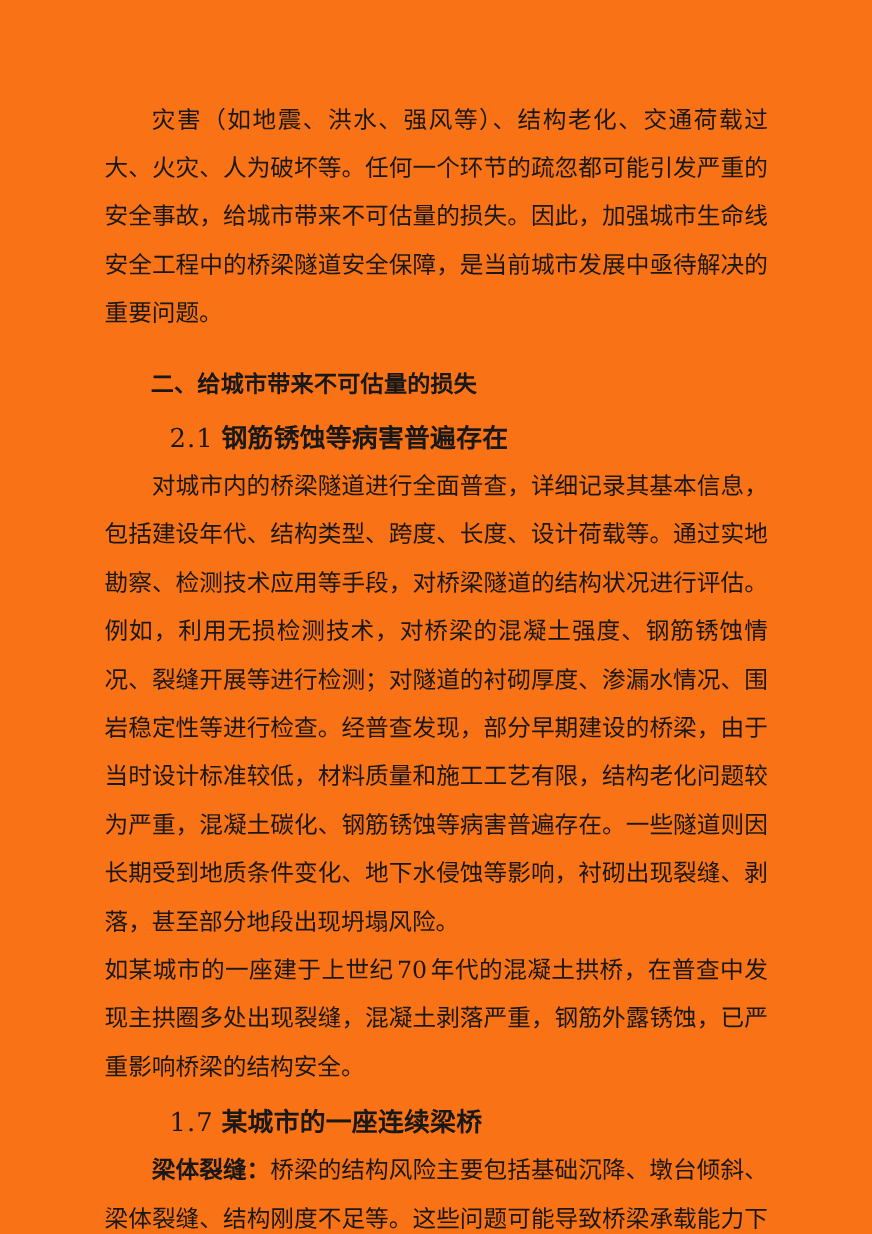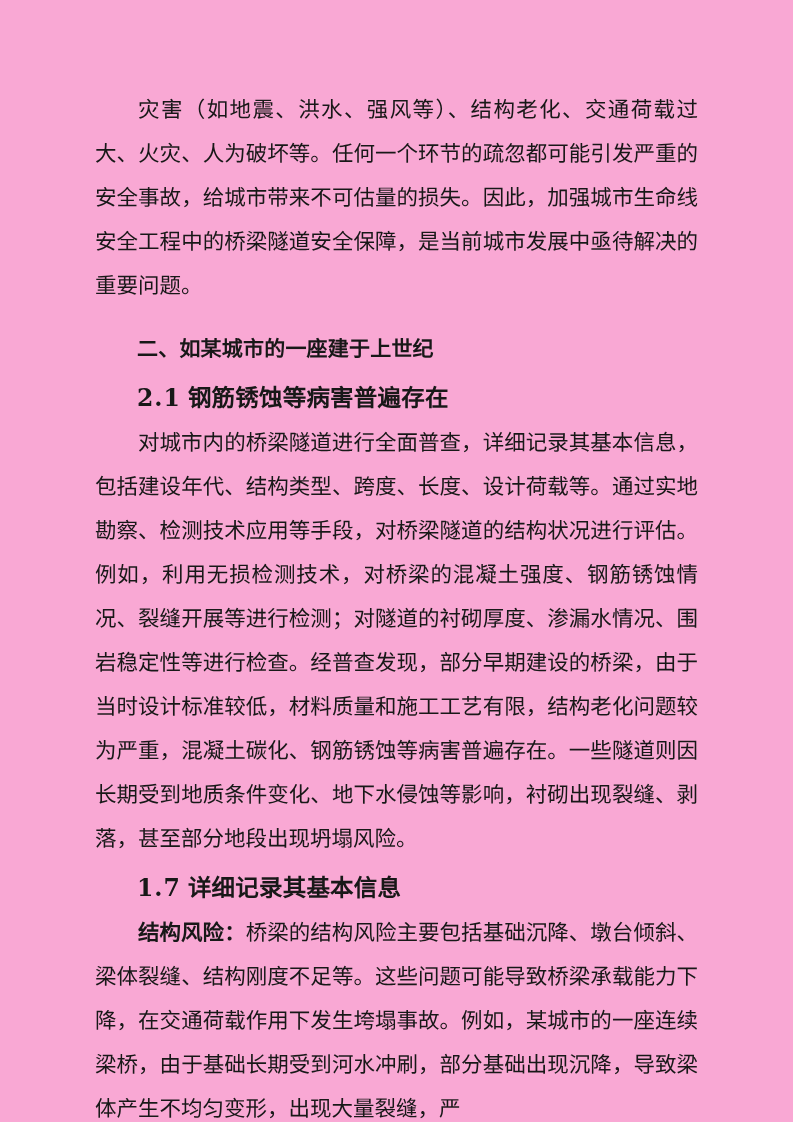--- a/index.html
+++ b/index.html
@@ -14,21 +14,21 @@
     font-family: "DejaVu Serif", "Liberation Serif", serif;
     color: #181818;
     -webkit-font-smoothing: antialiased;
   }
 
   .page {
     position: relative;
     box-sizing: border-box;
     width: 793px;
     height: 1122px;
-    background: #f9a8d4;
+    background: #f97316;
     padding: 88px 95px 0 95px;
   }
 
   .content {
     width: 603px;
   }
 
   
   p.para {
     margin: 0;
@@ -60,23 +60,24 @@
     font-size: 23.5px;
     line-height: 46px;
     font-weight: 700;
     text-indent: 42px;
     font-family: "DejaVu Sans", "Liberation Sans", sans-serif;
     letter-spacing: 0.2px;
   }
 
   h3.heading-3 .num {
     font-family: "DejaVu Serif", "Liberation Serif", serif;
-    font-weight: 700;
+    font-weight: 400;
     letter-spacing: 1px;
     padding-right: 7px;
+    margin-left: 17px;
   }
 
   .gap-before-h3 { padding-top: 8px; }
 
   
   .lead-label {
     font-family: "DejaVu Sans", "Liberation Sans", sans-serif;
     font-weight: 700;
   }
 
@@ -87,25 +88,26 @@
   }
 </style>
 </head>
 <body>
 
 <div class="page">
   <div class="content">
 
     <p class="para">灾害（如地震、洪水、强风等）、结构老化、交通荷载过大、火灾、人为破坏等。任何一个环节的疏忽都可能引发严重的安全事故，给城市带来不可估量的损失。因此，加强城市生命线安全工程中的桥梁隧道安全保障，是当前城市发展中亟待解决的重要问题。</p>
 
-    <h2 class="heading-2">二、如某城市的一座建于上世纪</h2>
+    <h2 class="heading-2">二、给城市带来不可估量的损失</h2>
 
     <h3 class="heading-3"><span class="num">2.1</span><span>钢筋锈蚀等病害普遍存在</span></h3>
 
     <p class="para">对城市内的桥梁隧道进行全面普查，详细记录其基本信息，包括建设年代、结构类型、跨度、长度、设计荷载等。通过实地勘察、检测技术应用等手段，对桥梁隧道的结构状况进行评估。例如，利用无损检测技术，对桥梁的混凝土强度、钢筋锈蚀情况、裂缝开展等进行检测；对隧道的衬砌厚度、渗漏水情况、围岩稳定性等进行检查。经普查发现，部分早期建设的桥梁，由于当时设计标准较低，材料质量和施工工艺有限，结构老化问题较为严重，混凝土碳化、钢筋锈蚀等病害普遍存在。一些隧道则因长期受到地质条件变化、地下水侵蚀等影响，衬砌出现裂缝、剥落，甚至部分地段出现坍塌风险。</p>
 
+    <p class="para" style="text-indent:0"><span>如某城市的一座建于上世纪</span><span class="latin">70</span><span>年代的混凝土拱桥，在普查中发现主拱圈多处出现裂缝，混凝土剥落严重，钢筋外露锈蚀，已严重影响桥梁的结构安全。</span></p>
 
-    <h3 class="heading-3 gap-before-h3"><span class="num">1.7</span><span>详细记录其基本信息</span></h3>
+    <h3 class="heading-3 gap-before-h3"><span class="num">1.7</span><span>某城市的一座连续梁桥</span></h3>
 
-    <p class="para"><span class="lead-label">结构风险：</span><span>桥梁的结构风险主要包括基础沉降、墩台倾斜、梁体裂缝、结构刚度不足等。这些问题可能导致桥梁承载能力下降，在交通荷载作用下发生垮塌事故。例如，某城市的一座连续梁桥，由于基础长期受到河水冲刷，部分基础出现沉降，导致梁体产生不均匀变形，出现大量裂缝，严</span></p>
+    <p class="para"><span class="lead-label">梁体裂缝：</span><span>桥梁的结构风险主要包括基础沉降、墩台倾斜、梁体裂缝、结构刚度不足等。这些问题可能导致桥梁承载能力下降，在交通荷载作用下发生垮塌事故。例如，某城市的一座连续梁桥，由于基础长期受到河水冲刷，部分基础出现沉降，导致梁体产生不均匀变形，出现大量裂缝，严</span></p>
 
   </div>
 </div>
 
 </body></html>

